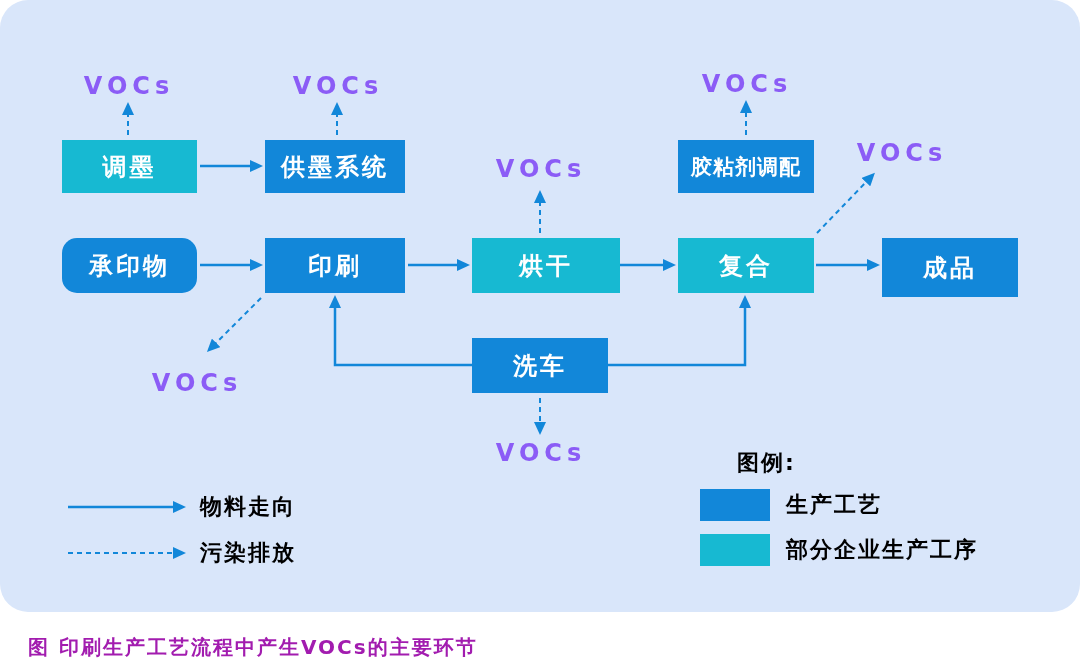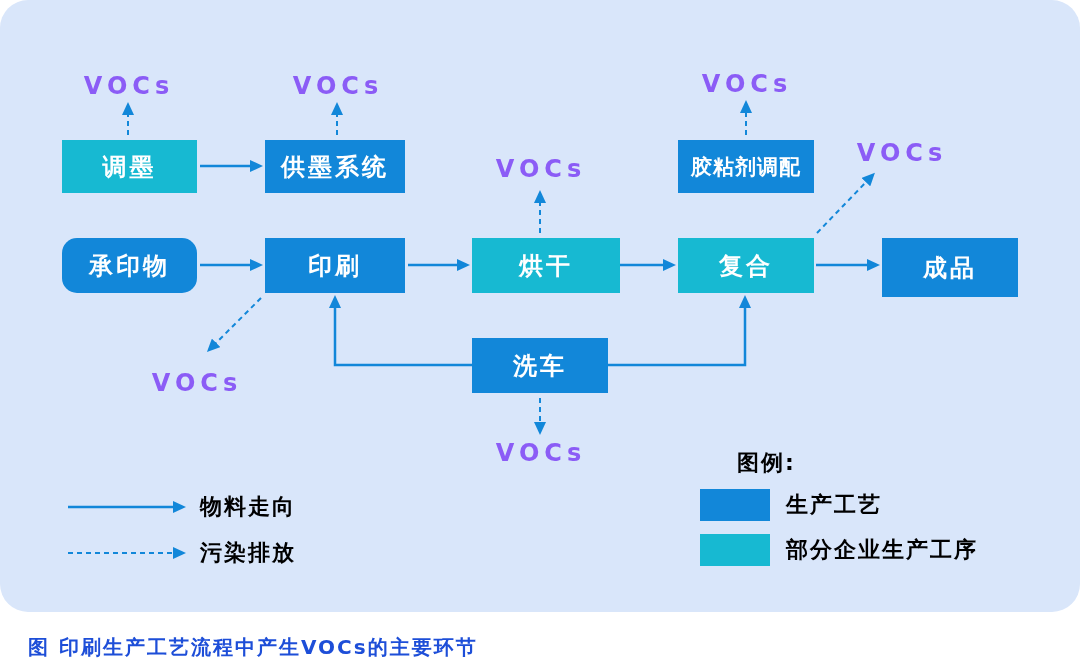--- a/index.html
+++ b/index.html
@@ -64,21 +64,21 @@
   .lt-keytitle { left: 737px; top: 463px; font-weight: bold; }
   .lt-process  { left: 786px; top: 505px; }
   .lt-partial  { left: 786px; top: 550px; }
 
   .swatch { position: absolute; width: 70px; height: 32px; }
   .sw-process { left: 700px; top: 489px; background: #1287d9; }
   .sw-partial { left: 700px; top: 534px; background: #17b9d2; }
 
   .caption {
     position: absolute; left: 28px; top: 634px;
-    color: #1d4ed8; font-size: 20px; font-weight: bold; letter-spacing: 2px;
+    color: #a21caf; font-size: 20px; font-weight: bold; letter-spacing: 2px;
     white-space: nowrap;
   }
 </style>
 </head>
 <body>
 
 <div class="stage">
 
   <div class="panel"></div>
 

